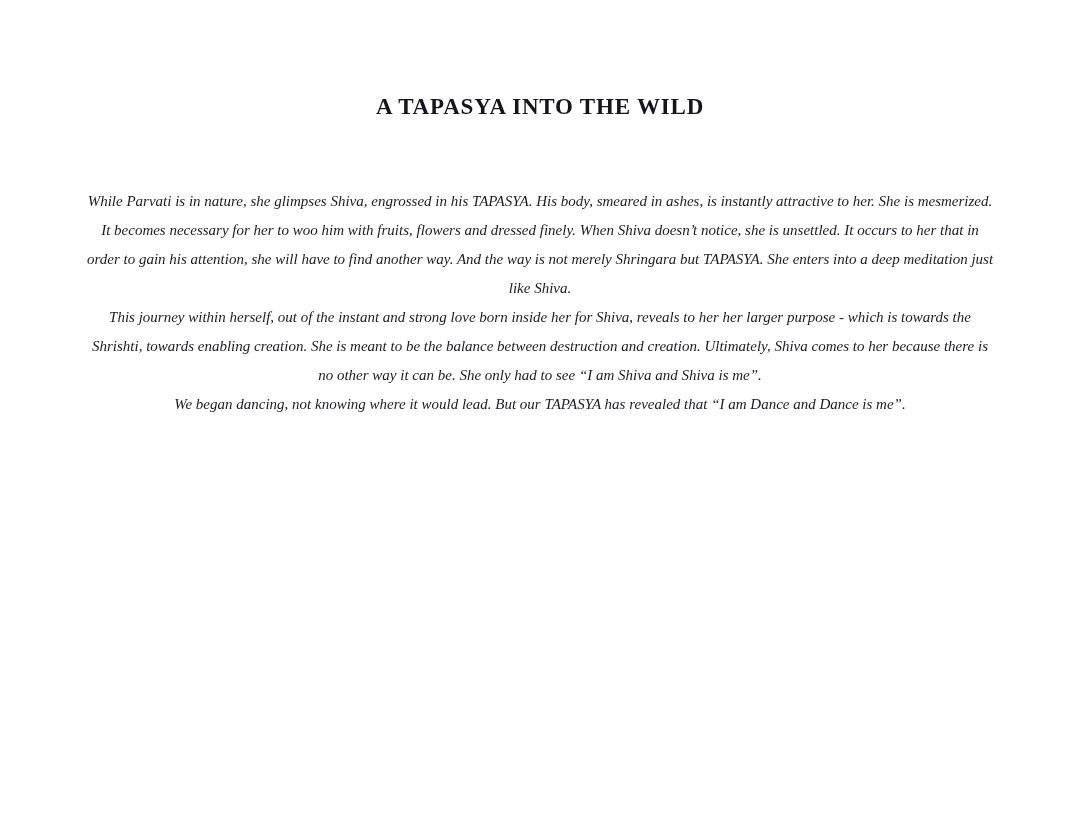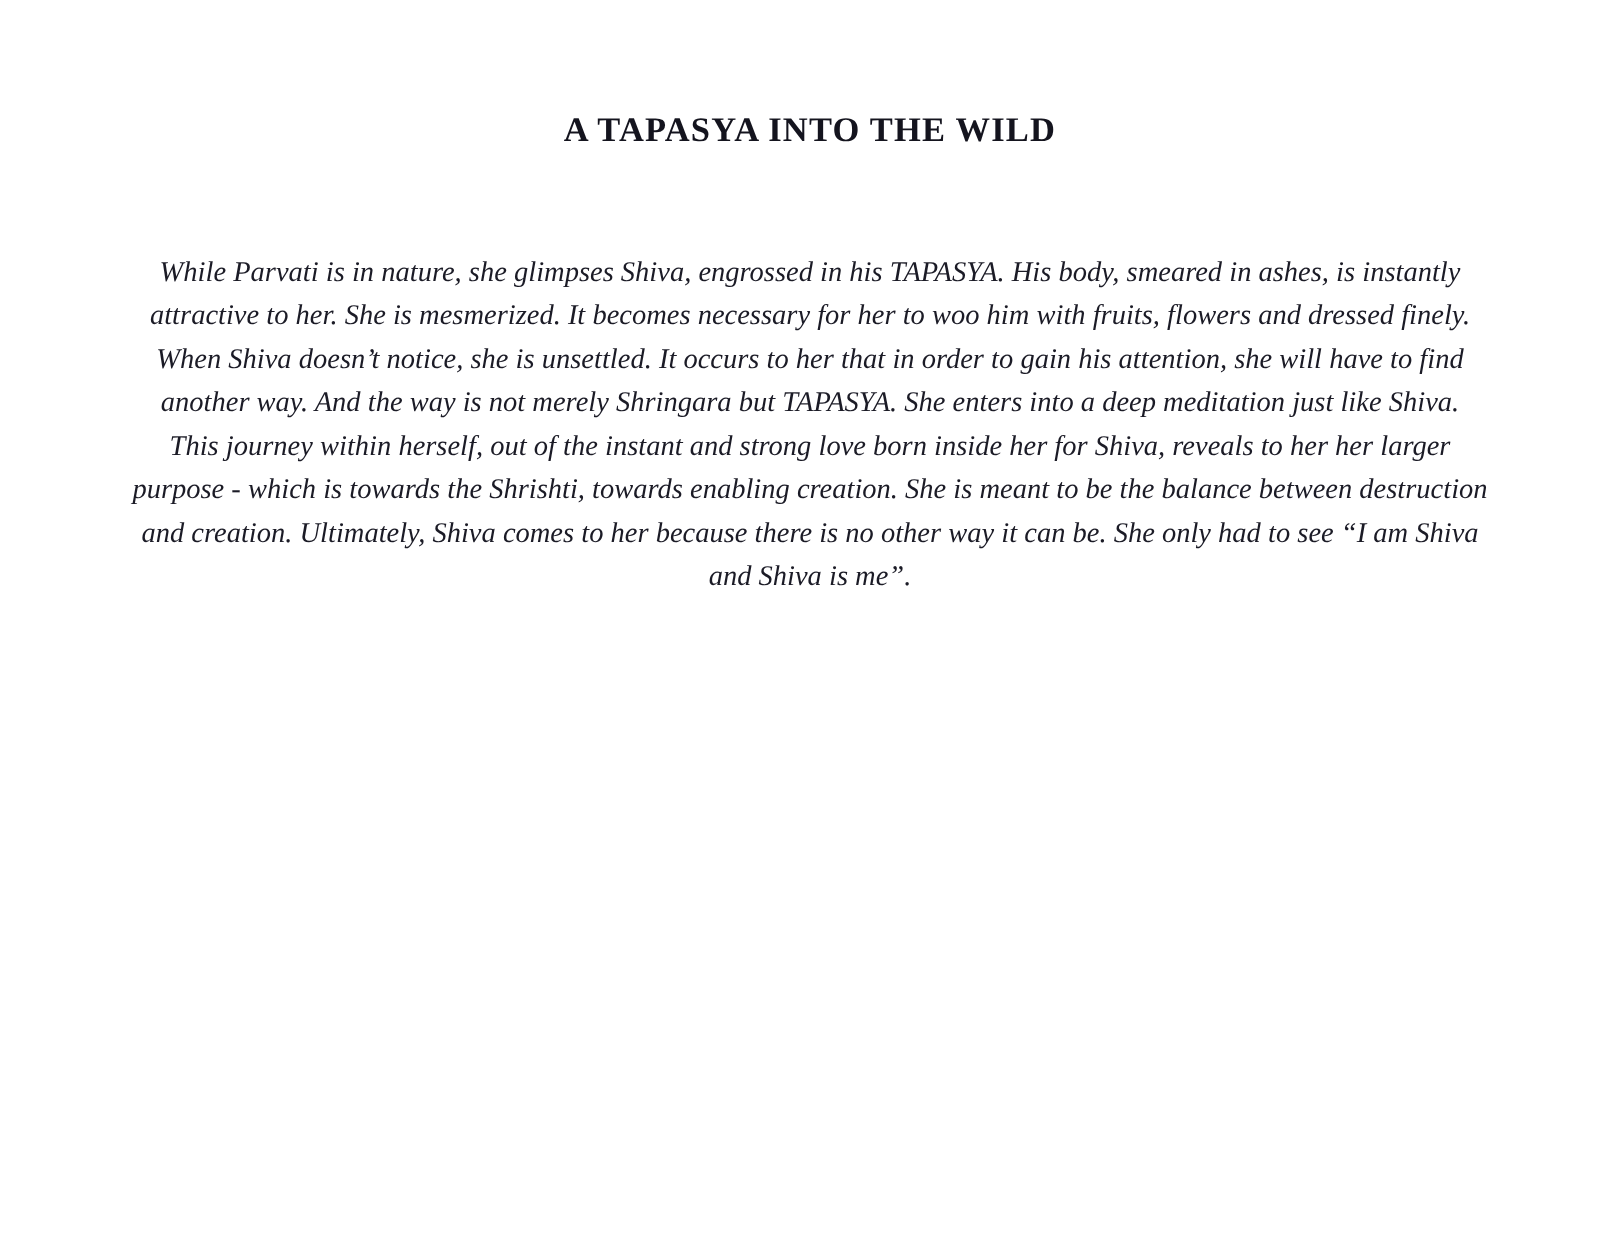--- a/index.html
+++ b/index.html
@@ -9,47 +9,48 @@
   }
   .page {
     position: relative;
     width: 1080px;
     height: 833px;
     background: #ffffff;
     overflow: hidden;
     margin: 0 auto;
   }
   .title {
-    padding-top: 73px;
+    padding-top: 93px;
     text-align: center;
     font-family: "Liberation Serif", "DejaVu Serif", serif;
     font-size: 23px;
     font-weight: 600;
     letter-spacing: 0.8px;
     color: #14141e;
     line-height: 27px;
   }
   .content {
     width: 908px;
     margin: 67px auto 0 auto;
     text-align: center;
   }
   .content p {
     font-family: "Liberation Serif", "DejaVu Serif", serif;
     font-style: italic;
-    font-size: 19px;
+    font-size: 15px;
     line-height: 29px;
     color: #1b1b26;
     text-align: center;
   }
   .content p + p {
   }
 </style>
 </head>
 <body>
 
 <div class="page">
   <h1 class="title">A TAPASYA INTO THE WILD</h1>
   <div class="content">
     <p>While Parvati is in nature, she glimpses Shiva, engrossed in his TAPASYA. His body, smeared in ashes, is instantly attractive to her. She is mesmerized. It becomes necessary for her to woo him with fruits, flowers and dressed finely. When Shiva doesn’t notice, she is unsettled. It occurs to her that in order to gain his attention, she will have to find another way. And the way is not merely Shringara but TAPASYA. She enters into a deep meditation just like Shiva.</p>
     <p>This journey within herself, out of the instant and strong love born inside her for Shiva, reveals to her her larger purpose - which is towards the Shrishti, towards enabling creation. She is meant to be the balance between destruction and creation. Ultimately, Shiva comes to her because there is no other way it can be. She only had to see “I am Shiva and Shiva is me”.</p>
+    <p>We began dancing, not knowing where it would lead. But our TAPASYA has revealed that “I am Dance and Dance is me”.</p>
   </div>
 </div>
 
 </body></html>

